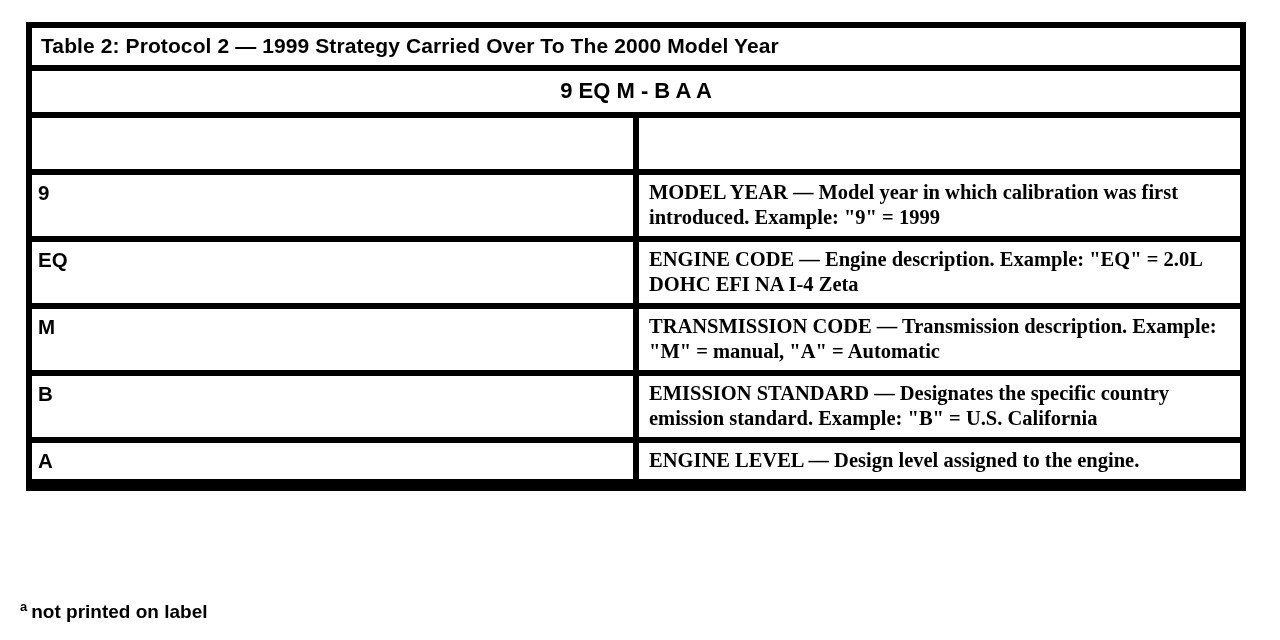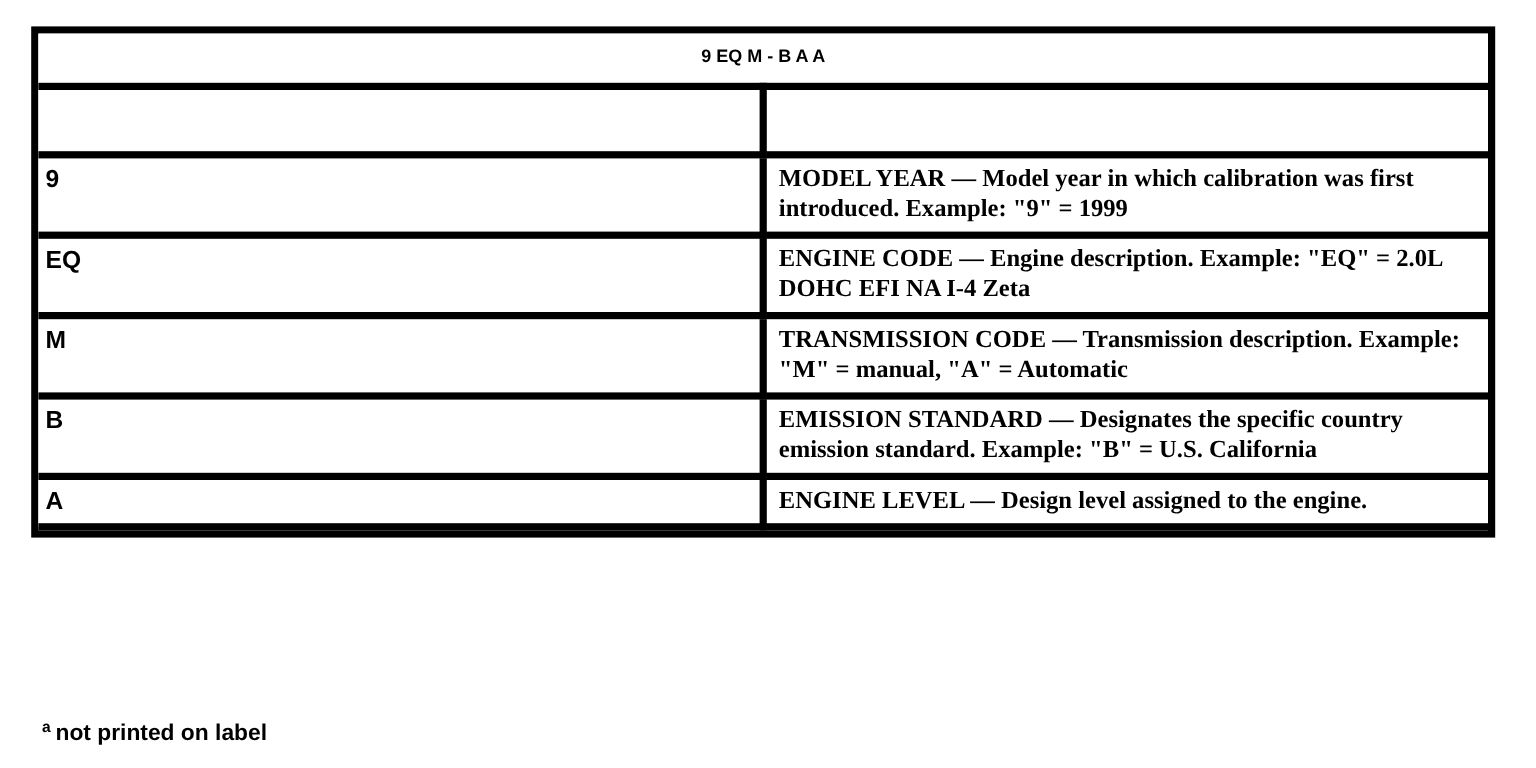--- a/index.html
+++ b/index.html
@@ -53,21 +53,21 @@
     font-size: 21px;
     font-weight: bold;
     letter-spacing: 0.1px;
     line-height: 25px;
     border-bottom: 6px solid #000000;
   }
 
   
   .row-code td {
     padding: 7px 9px 9px 9px;
-    font-size: 15px;
+    font-size: 22px;
     font-weight: bold;
     text-align: center;
     line-height: 25px;
     border-bottom: 6px solid #000000;
   }
 
   
   .row-spacer td {
     height: 40px;
     border-bottom: 6px solid #000000;
@@ -102,41 +102,46 @@
   sup.fn {
     font-size: 13px;
     font-weight: bold;
     vertical-align: super;
     line-height: 0;
   }
 
   
   .footnote {
     position: absolute;
-    left: 35px;
+    left: 20px;
     top: 600px;
     font-size: 19px;
     font-weight: bold;
     line-height: 23px;
     white-space: nowrap;
   }
   .footnote sup.fn {
     font-size: 13px;
     margin-right: 4px;
   }
 </style>
 </head>
 <body>
 
 <div class="page">
 
   <div class="cal-table">
     <table>
       <tbody>
 
+        <tr class="row-title">
+          <td colspan="2">
+            <span>Table 2: Protocol 2 — 1999 Strategy Carried Over To The 2000 Model Year</span>
+          </td>
+        </tr>
 
         <tr class="row-code">
           <td colspan="2">
             <span>9 EQ M - B A A</span>
           </td>
         </tr>
 
         <tr class="row-spacer">
           <td class="code-col"></td>
           <td class="desc-col"></td>

